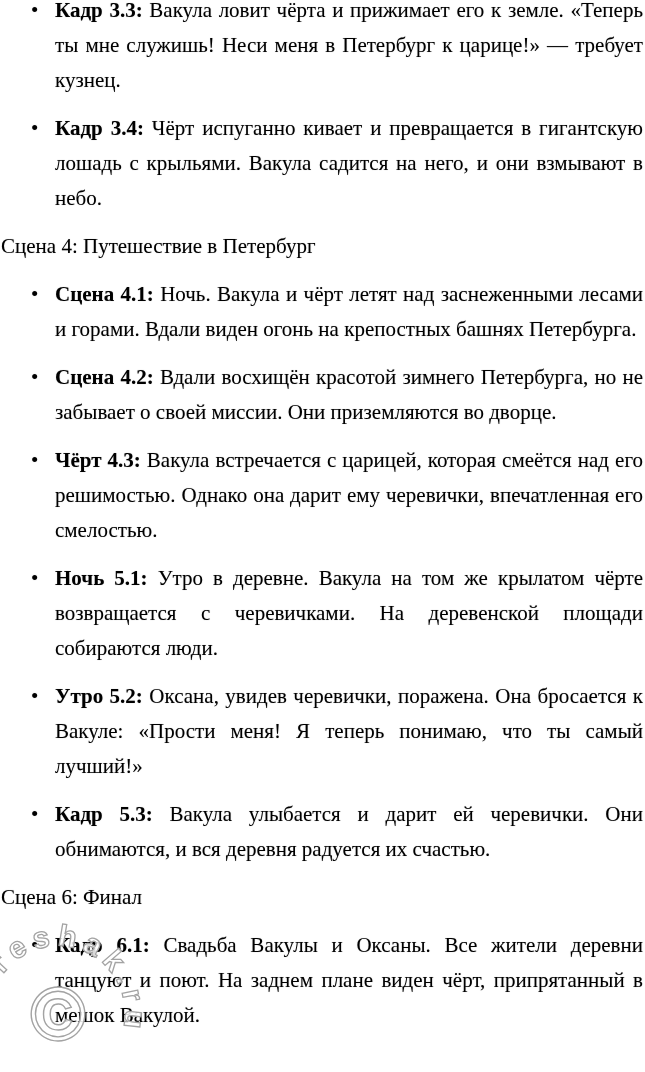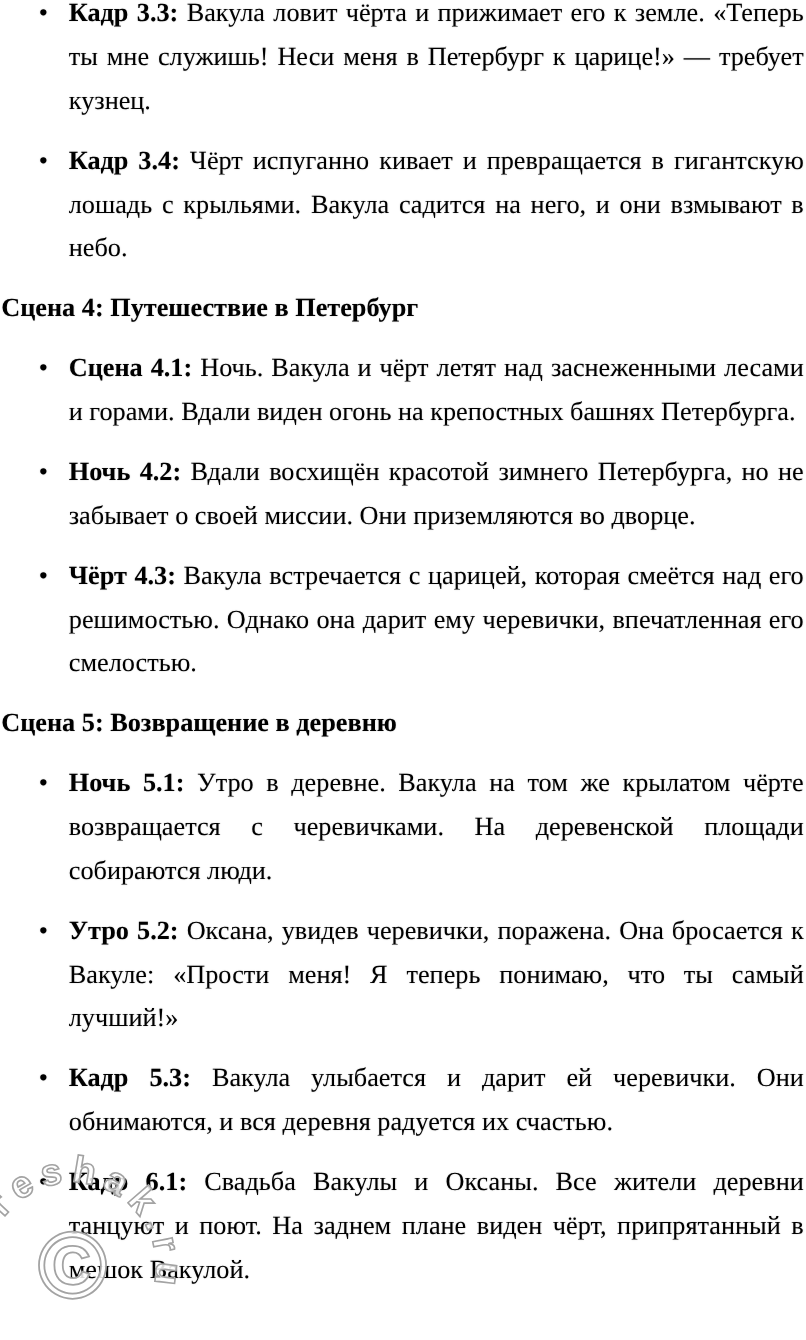--- a/index.html
+++ b/index.html
@@ -30,21 +30,21 @@
     text-align: justify;
   }
   .bullet-item .dot {
     position: absolute;
     left: 31px; top: 0;
     font-size: 21px;
   }
   .frame-label { font-weight: 700; }
   .scene-heading {
     font-size: 21px;
-    font-weight: 700;
+    font-weight: 400;
     line-height: 35px;
     margin: 0 0 13px 1px;
     padding: 0;
     text-align: left;
   }
   .watermark {
     position: absolute;
     left: 0; top: 893px;
     pointer-events: none;
   }
@@ -82,41 +82,41 @@
       <span class="dot">•</span><span class="frame-label">Кадр 3.4:</span><span> Чёрт испуганно кивает и превращается в гигантскую лошадь с крыльями. Вакула садится на него, и они взмывают в небо.</span>
     </div>
 
     <h2 class="scene-heading">Сцена 4: Путешествие в Петербург</h2>
 
     <div class="bullet-item">
       <span class="dot">•</span><span class="frame-label">Сцена 4.1:</span><span> Ночь. Вакула и чёрт летят над заснеженными лесами и горами. Вдали виден огонь на крепостных башнях Петербурга.</span>
     </div>
 
     <div class="bullet-item">
-      <span class="dot">•</span><span class="frame-label">Ночь 4.2:</span><span> Вдали восхищён красотой зимнего Петербурга, но не забывает о своей миссии. Они приземляются во дворце.</span>
+      <span class="dot">•</span><span class="frame-label">Сцена 4.2:</span><span> Вдали восхищён красотой зимнего Петербурга, но не забывает о своей миссии. Они приземляются во дворце.</span>
     </div>
 
     <div class="bullet-item">
       <span class="dot">•</span><span class="frame-label">Чёрт 4.3:</span><span> Вакула встречается с царицей, которая смеётся над его решимостью. Однако она дарит ему черевички, впечатленная его смелостью.</span>
     </div>
 
-    <h2 class="scene-heading">Сцена 5: Возвращение в деревню</h2>
 
     <div class="bullet-item">
       <span class="dot">•</span><span class="frame-label">Ночь 5.1:</span><span> Утро в деревне. Вакула на том же крылатом чёрте возвращается с черевичками. На деревенской площади собираются люди.</span>
     </div>
 
     <div class="bullet-item">
       <span class="dot">•</span><span class="frame-label">Утро 5.2:</span><span> Оксана, увидев черевички, поражена. Она бросается к Вакуле: «Прости меня! Я теперь понимаю, что ты самый лучший!»</span>
     </div>
 
     <div class="bullet-item">
       <span class="dot">•</span><span class="frame-label">Кадр 5.3:</span><span> Вакула улыбается и дарит ей черевички. Они обнимаются, и вся деревня радуется их счастью.</span>
     </div>
 
+    <h2 class="scene-heading">Сцена 6: Финал</h2>
 
     <div class="bullet-item">
       <span class="dot">•</span><span class="frame-label">Кадр 6.1:</span><span> Свадьба Вакулы и Оксаны. Все жители деревни танцуют и поют. На заднем плане виден чёрт, припрятанный в мешок Вакулой.</span>
     </div>
 
   </div>
 
   <svg class="watermark" width="230" height="180" viewBox="0 0 230 180" aria-hidden="true">
     <defs>
       <path id="wmarc" d="M 3.1 81.6 A 67 67 0 0 1 118.7 148.3" fill="none"></path>

